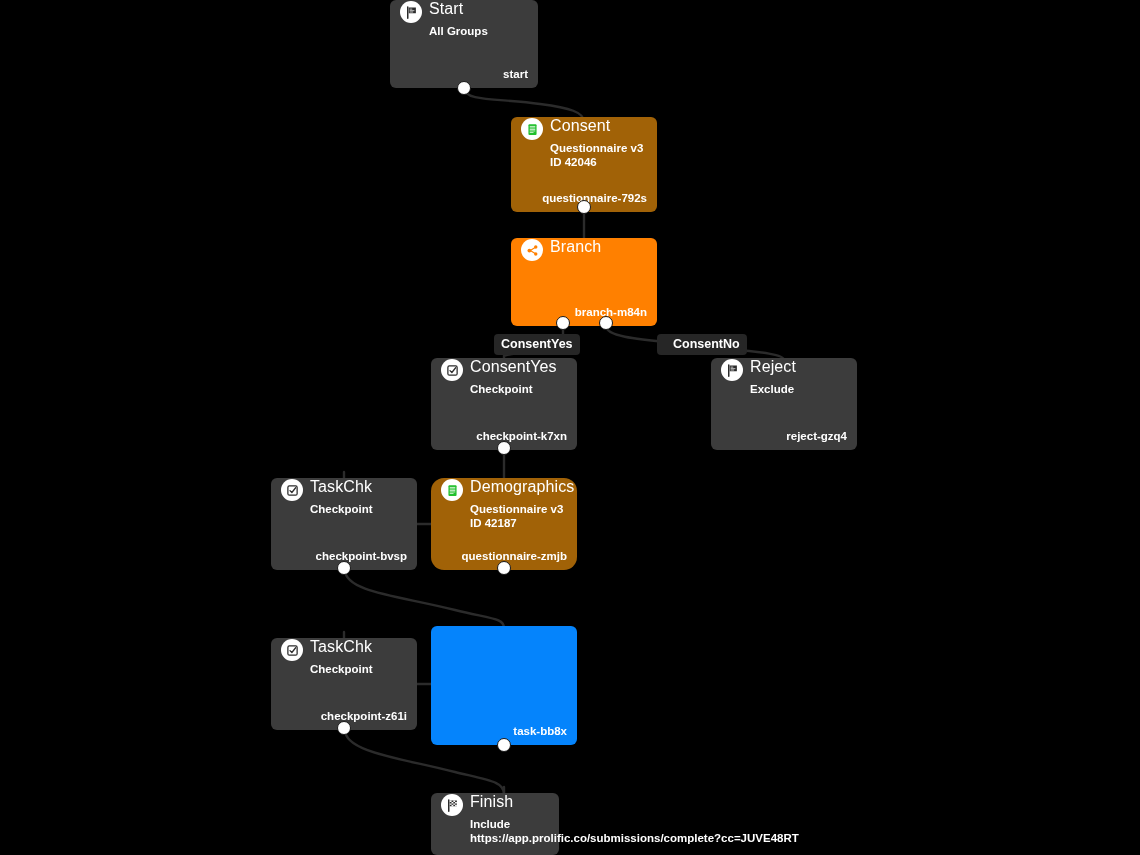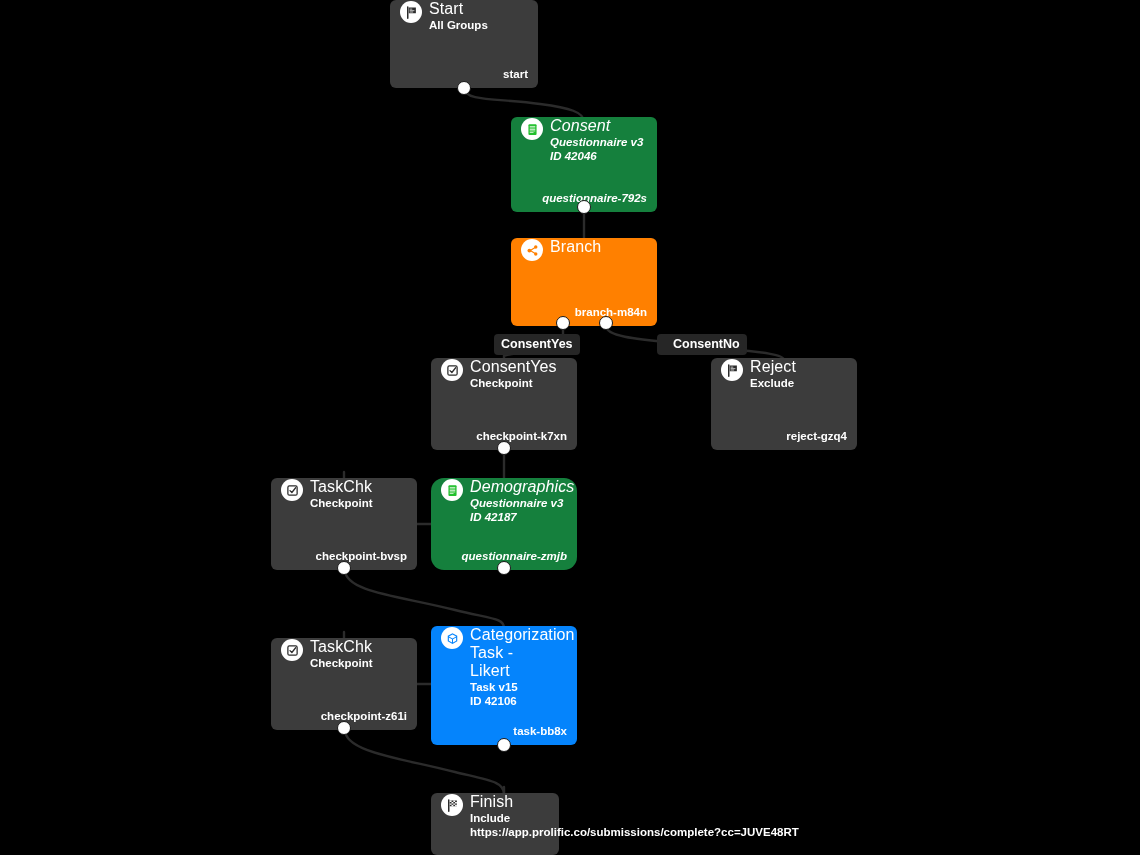--- a/index.html
+++ b/index.html
@@ -32,21 +32,21 @@
   
   .node {
     position: absolute;
     box-sizing: border-box;
     border-radius: 6px;
     padding: 0 10px 6px 10px;
     color: #ffffff;
     overflow: visible;
   }
   .node.grey   { background: #3c3c3c; }
-  .node.green  { background: #15803d; font-style: italic; }
+  .node.green  { background: #a16207; }
   .node.orange { background: #ff8000; }
   .node.blue   { background: #0584fc; }
 
   .node-head {
     display: flex;
     align-items: flex-start;
     gap: 7px;
   }
   .node-icon {
     flex: 0 0 auto;
@@ -66,21 +66,21 @@
     font-size: 16px;
     line-height: 18px;
     font-weight: 400;
     letter-spacing: 0.1px;
     white-space: pre-line;
   }
   .node-sub {
     font-size: 11.5px;
     line-height: 13.5px;
     font-weight: bold;
-    margin-top: 1px;
+    margin-top: 7px;
     white-space: pre-line;
   }
   .node-id {
     font-size: 11.5px;
     line-height: 13.5px;
     font-weight: bold;
     white-space: nowrap;
   }
   .node-slug {
     position: absolute;
@@ -277,37 +277,20 @@
       </span>
       <span class="node-text">
         <div class="node-title">TaskChk</div>
         <div class="node-sub">Checkpoint</div>
       </span>
     </div>
     <div class="node-slug">checkpoint-z61i</div>
   </div>
 
   <div class="node blue" style="left:431px;top:626px;width:146px;height:119px;">
-    <div class="node-head">
-      <span class="node-icon">
-        <svg viewBox="0 0 24 24" width="15" height="15">
-          <path d="M12 3.4 L19.6 7.6 L19.6 16.4 L12 20.6 L4.4 16.4 L4.4 7.6 Z" fill="#0584fc"></path>
-          <path d="M12 5.4 L17.8 8.6 L12 11.8 L6.2 8.6 Z" fill="#ffffff"></path>
-          <path d="M6.2 10.3 L11.2 13.1 L11.2 18.4 L6.2 15.6 Z" fill="#ffffff"></path>
-          <path d="M17.8 10.3 L12.8 13.1 L12.8 18.4 L17.8 15.6 Z" fill="#ffffff"></path>
-        </svg>
-      </span>
-      <span class="node-text">
-        <div class="node-title">Categorization
-Task -
-Likert</div>
-        <div class="node-sub">Task v15</div>
-        <div class="node-id">ID 42106</div>
-      </span>
-    </div>
     <div class="node-slug">task-bb8x</div>
   </div>
 
   <div class="node grey" style="left:431px;top:793px;width:128px;height:62px;">
     <div class="node-head">
       <span class="node-icon">
         <svg viewBox="0 0 24 24" width="15" height="15">
           <path d="M6 3.2 L6 21" stroke="#2b2b2b" stroke-width="2.4" stroke-linecap="round" fill="none"></path>
           <path d="M7.6 4 L19 4 L19 13.2 L7.6 13.2 Z" fill="#2b2b2b"></path>
           <path d="M7.6 4 h2.85 v2.3 h-2.85 Z M13.3 4 h2.85 v2.3 H13.3 Z M10.45 6.3 h2.85 v2.3 h-2.85 Z M16.15 6.3 H19 v2.3 h-2.85 Z M7.6 8.6 h2.85 v2.3 H7.6 Z M13.3 8.6 h2.85 v2.3 H13.3 Z M10.45 10.9 h2.85 v2.3 h-2.85 Z M16.15 10.9 H19 v2.3 h-2.85 Z" fill="#ffffff"></path>

